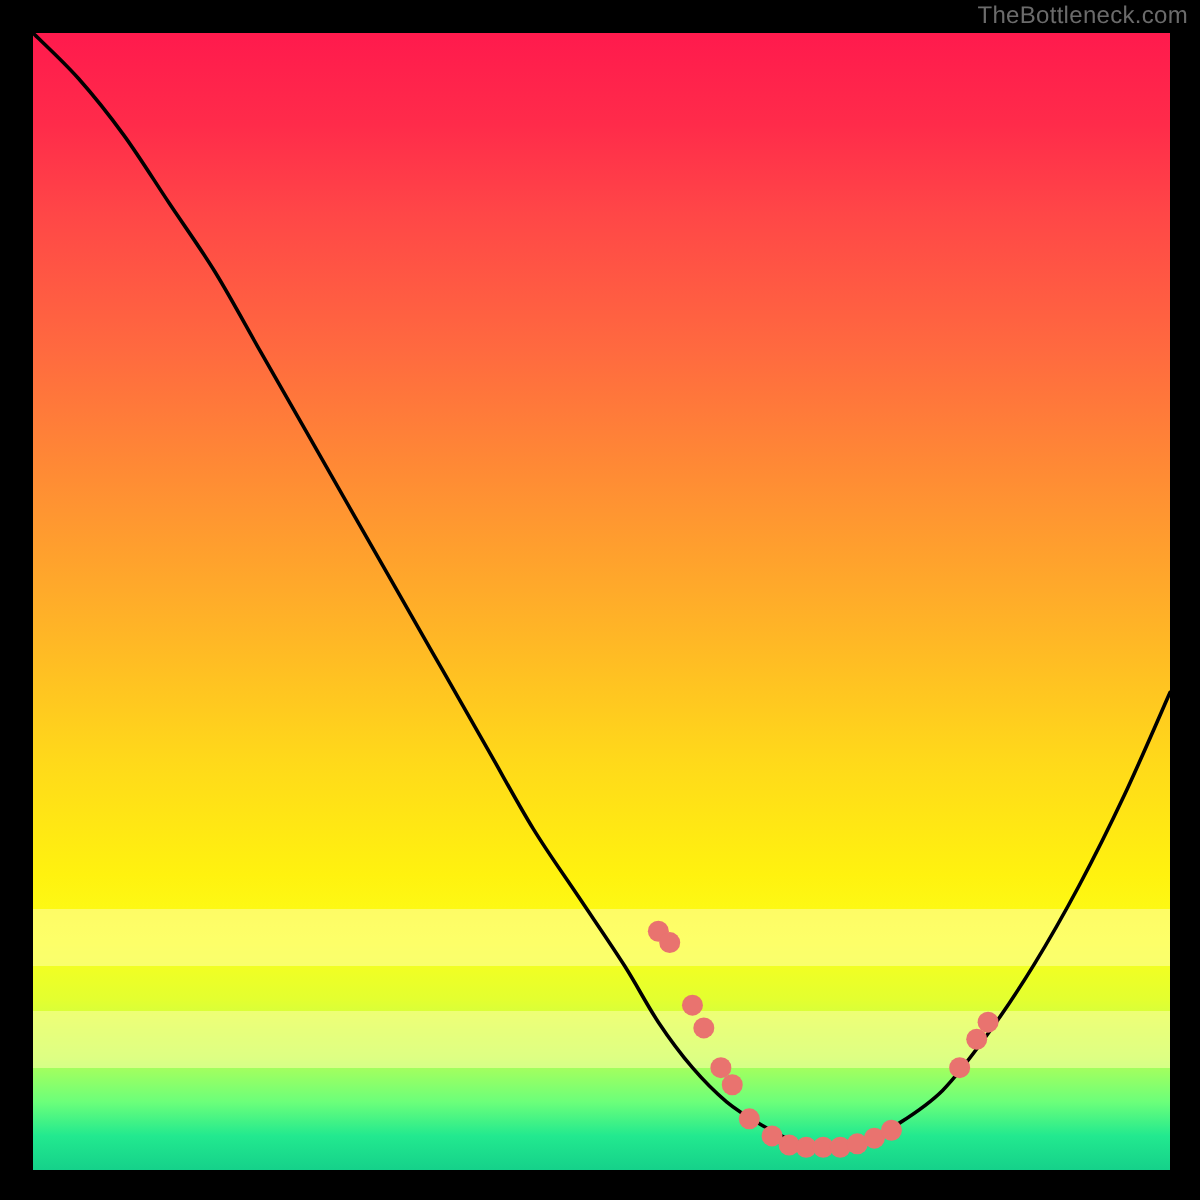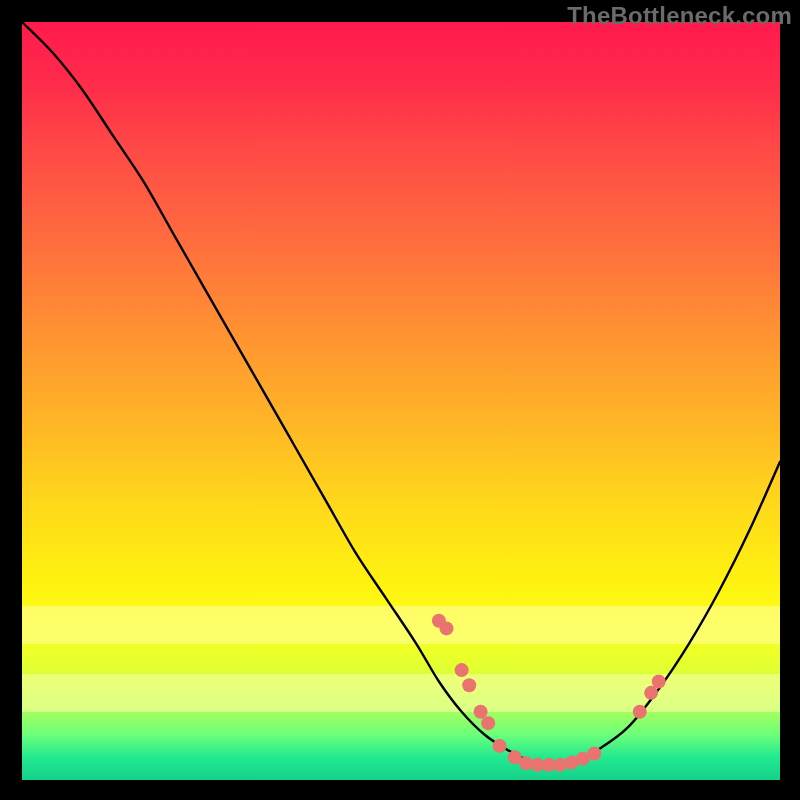--- a/index.html
+++ b/index.html
@@ -45,22 +45,22 @@
     position: absolute;
     left: 0;
     width: 100%;
     background: rgba(255,255,170,0.55);
   }
   .watermark {
     position: absolute;
     top: 2px;
     right: 8px;
     font-family: Arial, Helvetica, sans-serif;
-    font-size: 24px;
-    font-weight: 700;
+    font-size: 16px;
+    font-weight: 400;
     color: #6b6b6b;
     letter-spacing: 0.2px;
     user-select: none;
   }
   svg.curve {
     position: absolute;
     left: 22px;
     top: 22px;
     width: 758px;
     height: 758px;

